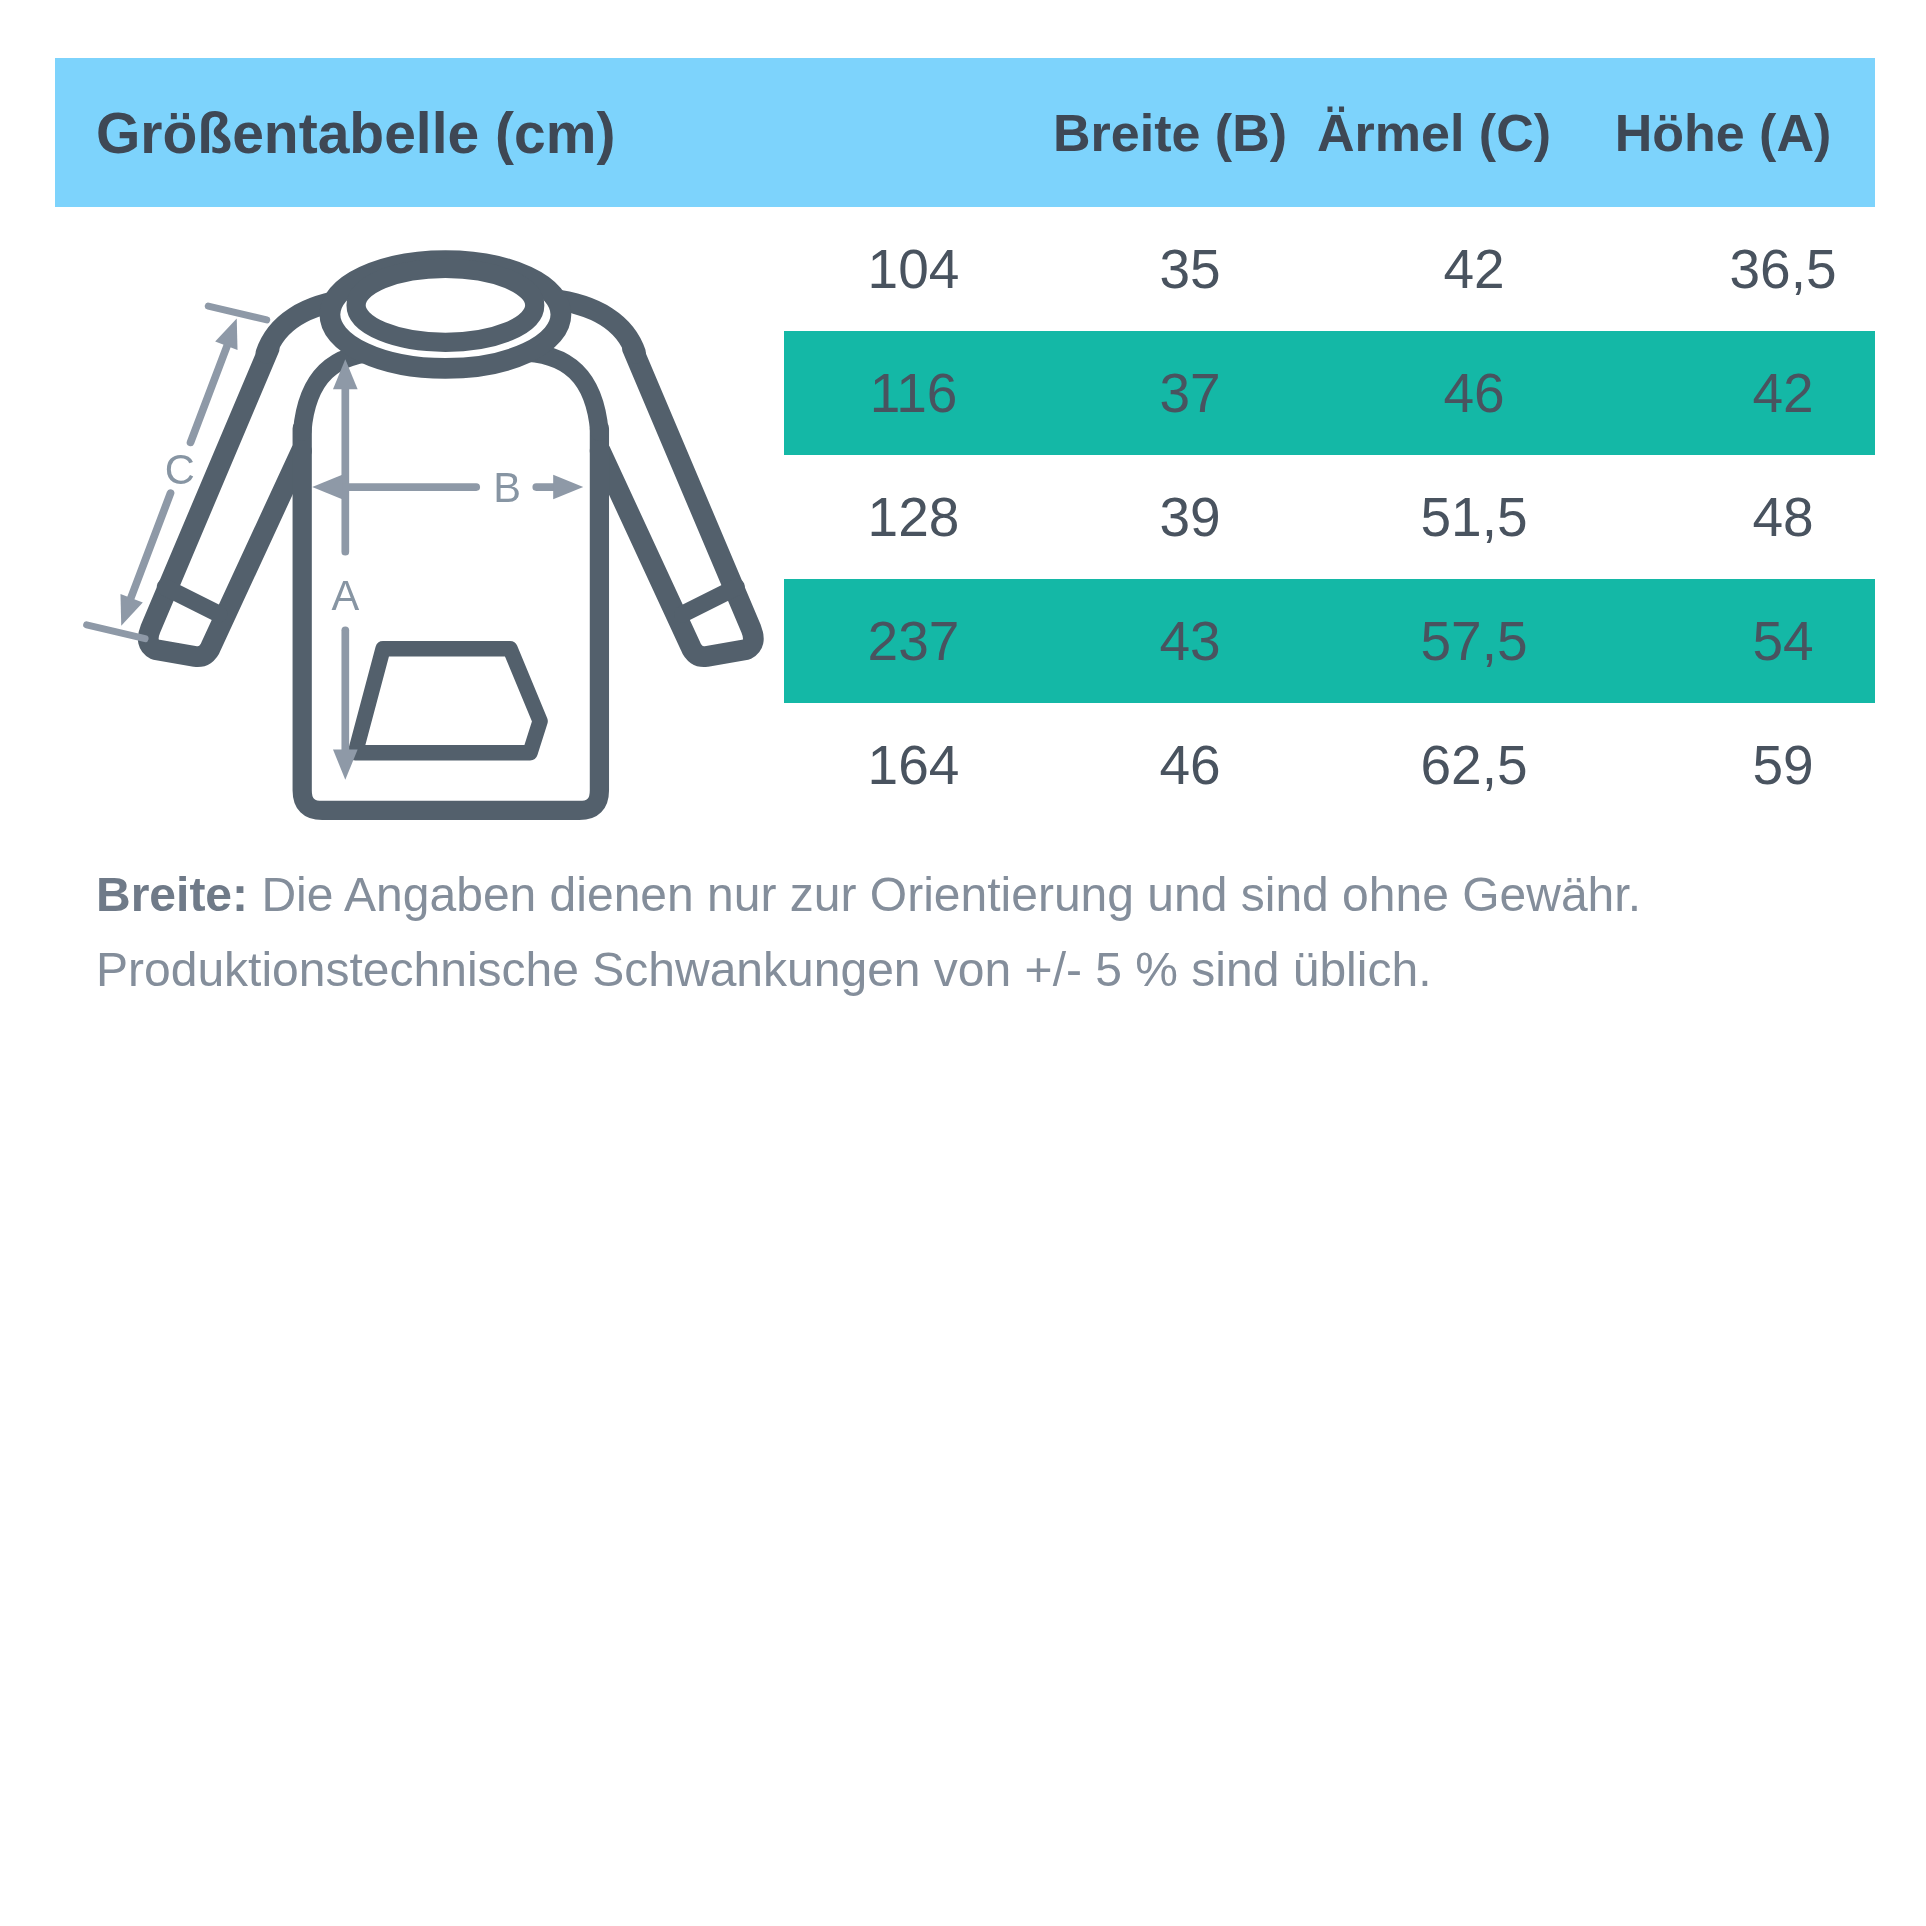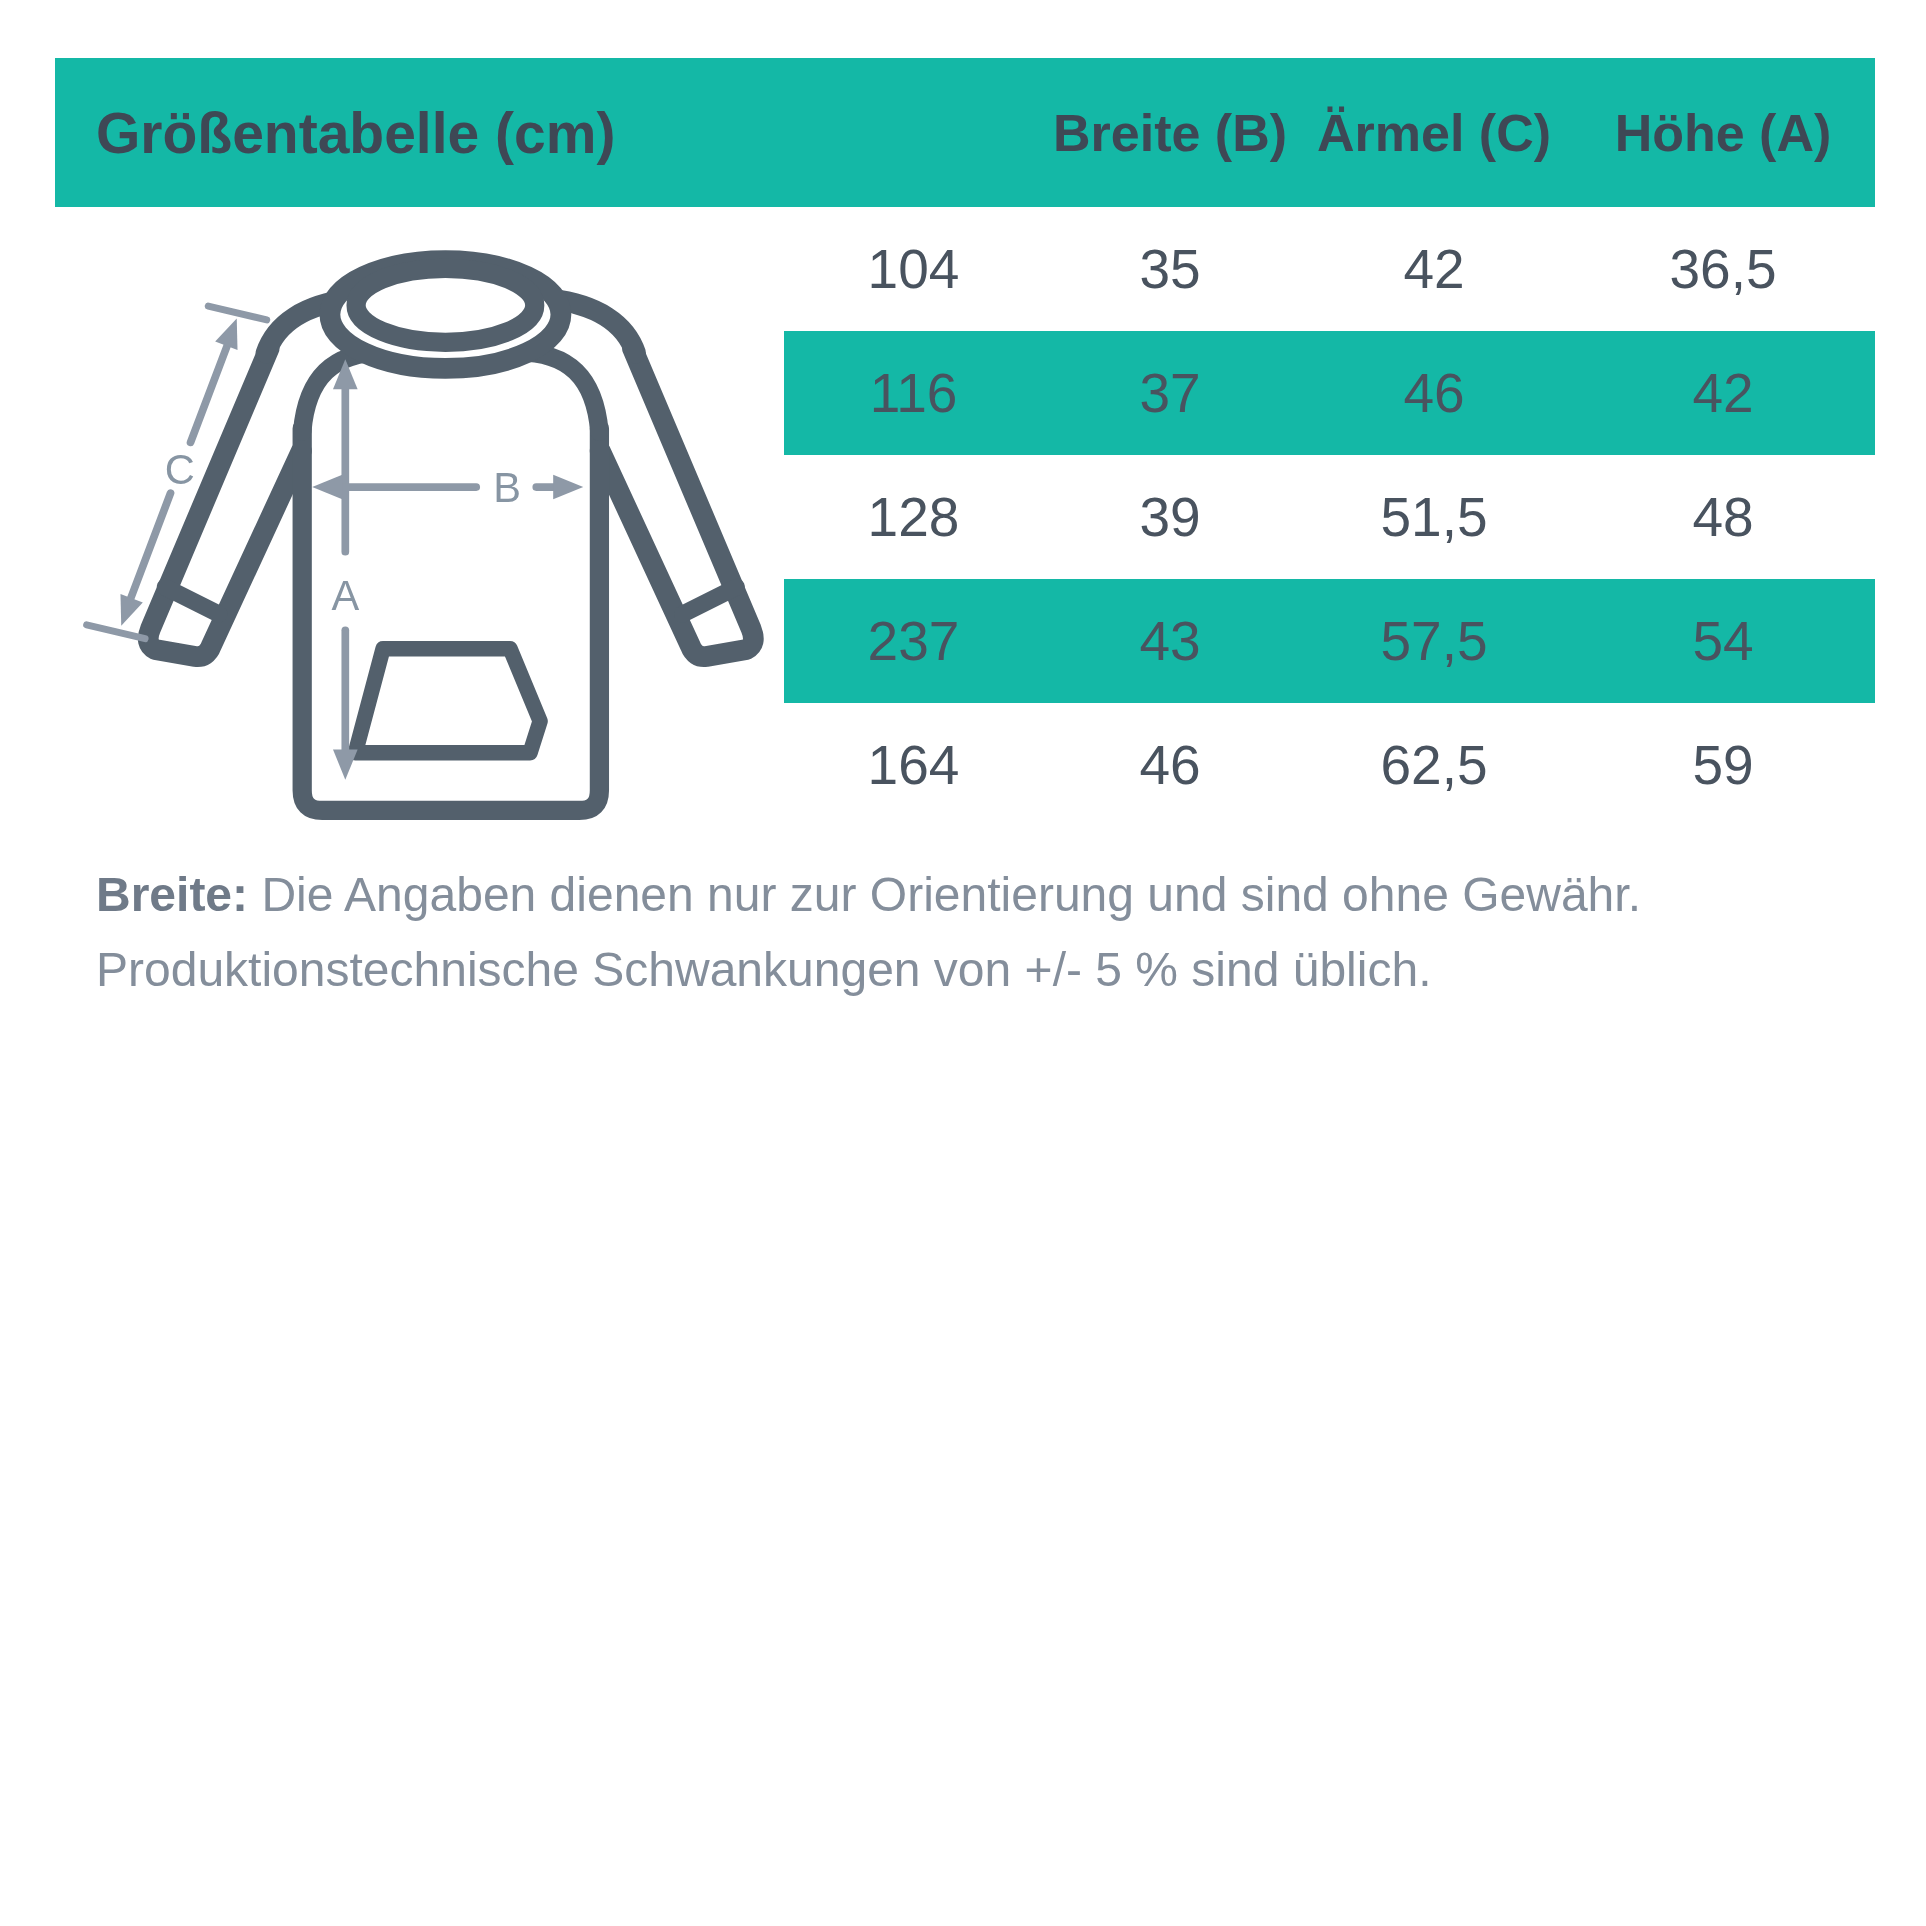--- a/index.html
+++ b/index.html
@@ -1,26 +1,26 @@
 <!DOCTYPE html>
 <html style="font-size:12.3px"><head>
 <meta charset="utf-8">
 <style>
   html,body{margin:0;padding:0;background:#ffffff;}
   body{width:1926px;height:1926px;position:relative;font-family:"Liberation Sans",sans-serif;overflow:hidden;}
 
   
-  .bar{position:absolute;left:55px;top:58px;width:1820px;height:149px;background:#14b8a6;
+  .bar{position:absolute;left:55px;top:58px;width:1820px;height:149px;background:#7dd3fc;
        display:grid;grid-template-columns:988px 254px 274px 304px;align-items:center;}
   .bar-title{padding-left:41px;font-size:57px;font-weight:bold;color:#3e4855;white-space:nowrap;}
   .bar-col{text-align:center;font-size:52px;font-weight:bold;color:#3e4855;white-space:nowrap;}
 
   
   .rows{position:absolute;left:784px;top:207px;width:1091px;}
-  .row{height:124px;display:grid;grid-template-columns:259px 254px 274px 304px;align-items:center;}
+  .row{height:124px;display:grid;grid-template-columns:259px 254px 274px 304px;align-items:center;gap:20px;}
   .row.alt{background:#14b8a6;}
   .cell{text-align:center;font-size:55px;color:#49535f;}
 
   
   .diagram{position:absolute;left:54px;top:216px;width:732px;height:616px;margin:0;}
   .diagram svg{display:block;width:100%;height:100%;}
 
   
   .note{position:absolute;left:96px;top:857px;width:1788px;font-size:48px;line-height:75px;color:#848e9b;margin:0;}
   .note b{color:#6f7a88;font-weight:bold;}

